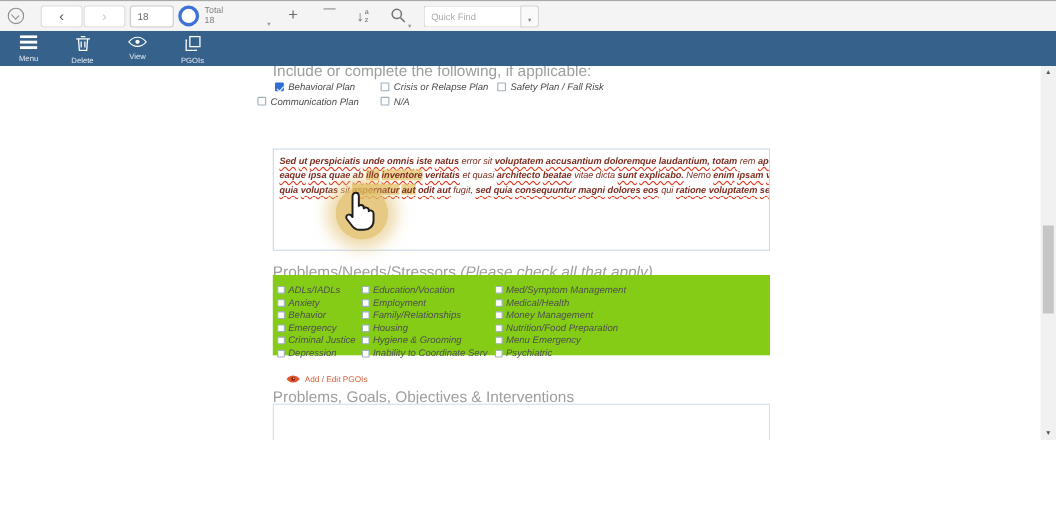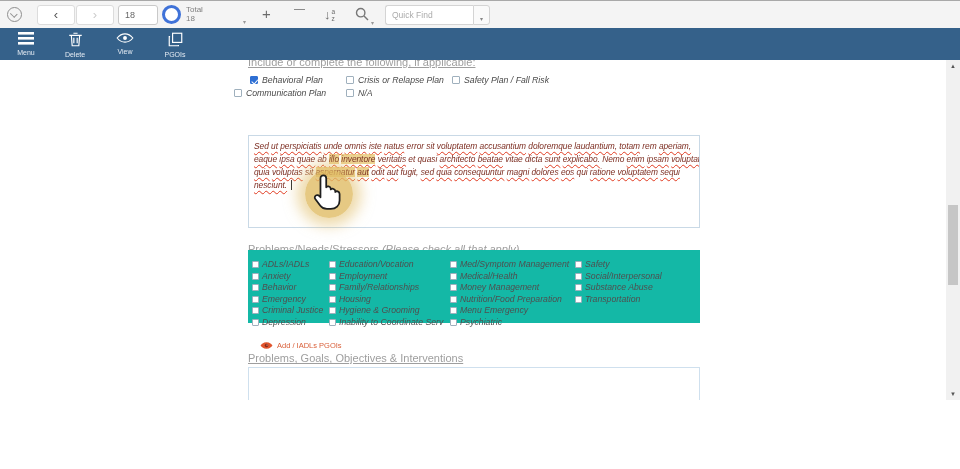--- a/index.html
+++ b/index.html
@@ -35,39 +35,39 @@
   #qf-drop span { font-size:6px; color:#888; }
 
   
   #menubar { position:absolute; left:0; top:28px; width:960px; height:32px; background:#35618a; z-index:10; }
   .mb-item { position:absolute; top:0; width:46px; height:32px; text-align:center; cursor:default; }
   .mb-item svg { margin-top:4px; }
   .mb-label { font-size:7px; color:#e4ebf3; margin-top:0px; line-height:8px; }
 
   
   .abs { position:absolute; }
-  .sec-label { font-size:11px; color:#9e9e9e;text-decoration:underline; }
+  .sec-label { font-size:14px; color:#9e9e9e; }
   .cbx { display:inline-block; width:8px; height:8px; border:1px solid #9fb0bd; background:#fff; border-radius:1px; vertical-align:-1px; }
   .cbx.small { width:7px; height:7px; }
   .cbx.checked { background:#2e6fd3; border-color:#2e6fd3; position:relative; }
   .cbx.checked::after { content:""; position:absolute; left:2px; top:0.5px; width:2.5px; height:4.5px; border-right:1.4px solid #fff; border-bottom:1.4px solid #fff; transform:rotate(40deg); }
   .cb-label { font-size:8.7px; font-style:italic; color:#4a4a4a; margin-left:4px; }
   .plan-item { position:absolute; white-space:nowrap; }
 
   #discharge-label { left:248px; top:110px; width:455px; line-height:10px; }
   #discharge-box { left:248px; top:135px; width:452px; height:93px; background:#fff; border:1px solid #c9d9e6; padding:4px 5px; overflow:hidden; }
   .dline { font-size:8.4px; font-style:italic; color:#7c2d21; line-height:13px; white-space:nowrap; letter-spacing:-0.05px; }
-  .dline .u { text-decoration-line:underline; text-decoration-style:wavy; text-decoration-color:#e03a20; text-decoration-thickness:0.9px; text-underline-offset:2px; }
+  .dline .u { text-decoration-line:underline; text-decoration-style:wavy; text-decoration-color:#e03a20; text-decoration-thickness:0.9px; text-underline-offset:2px;font-weight:bold; }
   .dline .hl { background:rgba(230,196,110,0.75); }
   #text-caret { display:inline-block; width:1px; height:10px; background:#333; margin-left:2px; vertical-align:-2px; }
 
   #click-circle { left:305px; top:170px; width:48px; height:48px; border-radius:50%; background:rgba(224,188,100,0.8); box-shadow:0 0 14px 8px rgba(224,188,100,0.55); z-index:5; }
   #hand-cursor { left:306px; top:170px; z-index:6; }
 
-  #stressor-box { left:248px; top:250px; width:452px; height:73px; background:#14b8a6; }
+  #stressor-box { left:248px; top:250px; width:452px; height:73px; background:#84cc16; }
   .scol { position:absolute; top:3px; }
   .cbx-row { height:11.5px; white-space:nowrap; }
   .cbx-row .cb-label { color:#4f4f4f; margin-left:3px; }
 
   #pgoi-link { left:260px; top:336px; white-space:nowrap; }
   #pgoi-link span.txt { font-size:7.5px; color:#d9603a; margin-left:4px; vertical-align:2px; }
   #empty-box { left:248px; top:367px; width:452px; height:70px; background:#fff; border:1px solid #cfe0ee; }
 
   
   #scrollbar { left:946px; top:60px; width:14px; height:340px; background:#f1f1f1; z-index:8; }
@@ -97,21 +97,20 @@
   </div>
   <div class="plan-item" style="left:346px; top:82px;">
     <span class="cbx"></span><span class="cb-label">N/A</span>
   </div>
 
   <div class="abs" id="discharge-box">
     <div id="discharge-text">
         <div class="dline"><span class="u">Sed</span> <span class="u">ut</span> <span class="u">perspiciatis</span> <span class="u">unde</span> <span class="u">omnis</span> <span class="u">iste</span> <span class="u">natus</span> <span>error</span> <span>sit</span> <span class="u">voluptatem</span> <span class="u">accusantium</span> <span class="u">doloremque</span> <span class="u">laudantium,</span> <span class="u">totam</span> <span>rem</span> <span class="u">aperiam,</span> </div>
         <div class="dline"><span class="u">eaque</span> <span class="u">ipsa</span> <span class="u">quae</span> <span class="u">ab</span> <span class="u hl">illo</span> <span class="u hl">inventore</span> <span class="u">veritatis</span> <span>et</span> <span>quasi</span> <span class="u">architecto</span> <span class="u">beatae</span> <span>vitae</span> <span>dicta</span> <span class="u">sunt</span> <span class="u">explicabo.</span> <span>Nemo</span> <span class="u">enim</span> <span class="u">ipsam</span> <span class="u">voluptatem</span> </div>
         <div class="dline"><span class="u">quia</span> <span class="u">voluptas</span> <span>sit</span> <span class="u hl">aspernatur</span> <span class="u hl">aut</span> <span class="u">odit</span> <span class="u">aut</span> <span>fugit,</span> <span class="u">sed</span> <span class="u">quia</span> <span class="u">consequuntur</span> <span class="u">magni</span> <span class="u">dolores</span> <span class="u">eos</span> <span>qui</span> <span class="u">ratione</span> <span class="u">voluptatem</span> <span class="u">sequi</span> </div>
-        <div class="dline"><span class="u">nesciunt.</span> <span id="text-caret"></span></div>
       </div>
   </div>
 
   <div class="abs" id="click-circle"></div>
   <div class="abs" id="hand-cursor">
     <svg width="40" height="42" viewBox="0 0 32 38">
       <path d="M11 22.5 L11 7.5 C11 5.9 12.2 4.8 13.6 4.8 C15 4.8 16.2 5.9 16.2 7.5 L16.2 15.6 C16.6 14.9 17.5 14.6 18.4 14.8 C19.6 15.1 20.3 15.9 20.3 17 L20.3 17.6 C20.8 16.9 21.7 16.7 22.6 17 C23.7 17.3 24.4 18.1 24.4 19.2 L24.4 19.9 C24.9 19.3 25.8 19.1 26.6 19.4 C27.7 19.8 28.3 20.6 28.3 21.7 L28.3 27.5 C28.3 32.2 25 35.2 20.3 35.2 L16.8 35.2 C14.2 35.2 12.4 34.3 10.9 32.3 L6.3 26.3 C5.2 24.8 6.1 23 7.7 22.7 C8.6 22.5 9.5 22.9 10.1 23.6 L11 24.7 Z" fill="#ffffff" stroke="#1f1f1f" stroke-width="1.6" stroke-linejoin="round"></path>
     </svg>
   </div>
 
@@ -136,34 +135,28 @@
         <div class="cbx-row"><span class="cbx small"></span><span class="cb-label">Inability to Coordinate Serv</span></div>
       </div>
     <div class="scol" style="left:202px;">
         <div class="cbx-row"><span class="cbx small"></span><span class="cb-label">Med/Symptom Management</span></div>
         <div class="cbx-row"><span class="cbx small"></span><span class="cb-label">Medical/Health</span></div>
         <div class="cbx-row"><span class="cbx small"></span><span class="cb-label">Money Management</span></div>
         <div class="cbx-row"><span class="cbx small"></span><span class="cb-label">Nutrition/Food Preparation</span></div>
         <div class="cbx-row"><span class="cbx small"></span><span class="cb-label">Menu Emergency</span></div>
         <div class="cbx-row"><span class="cbx small"></span><span class="cb-label">Psychiatric</span></div>
       </div>
-    <div class="scol" style="left:327px;">
-        <div class="cbx-row"><span class="cbx small"></span><span class="cb-label">Safety</span></div>
-        <div class="cbx-row"><span class="cbx small"></span><span class="cb-label">Social/Interpersonal</span></div>
-        <div class="cbx-row"><span class="cbx small"></span><span class="cb-label">Substance Abuse</span></div>
-        <div class="cbx-row"><span class="cbx small"></span><span class="cb-label">Transportation</span></div>
-      </div>
   </div>
 
   <div class="abs" id="pgoi-link">
     <svg width="13" height="9" viewBox="0 0 24 14">
       <path d="M12 1 C6 1 2.4 5 1 7 c1.4 2 5 6 11 6 s9.6-4 11-6 c-1.4-2-5-6-11-6z" fill="#e0552e"></path>
       <circle cx="12" cy="7" r="3.2" fill="#8a2613"></circle>
       <circle cx="13" cy="6" r="1" fill="#ffffff"></circle>
-    </svg><span class="txt">Add / IADLs PGOIs</span>
+    </svg><span class="txt">Add / Edit PGOIs</span>
   </div>
   <div class="abs sec-label" style="left:248px; top:352px;">Problems, Goals, Objectives &amp; Interventions</div>
   <div class="abs" id="empty-box"></div>
 
   <div class="abs" id="scrollbar">
     <div class="sb-arrow" id="sb-up">▲</div>
     <div id="sb-thumb"></div>
     <div class="sb-arrow" id="sb-down">▼</div>
   </div>
 

